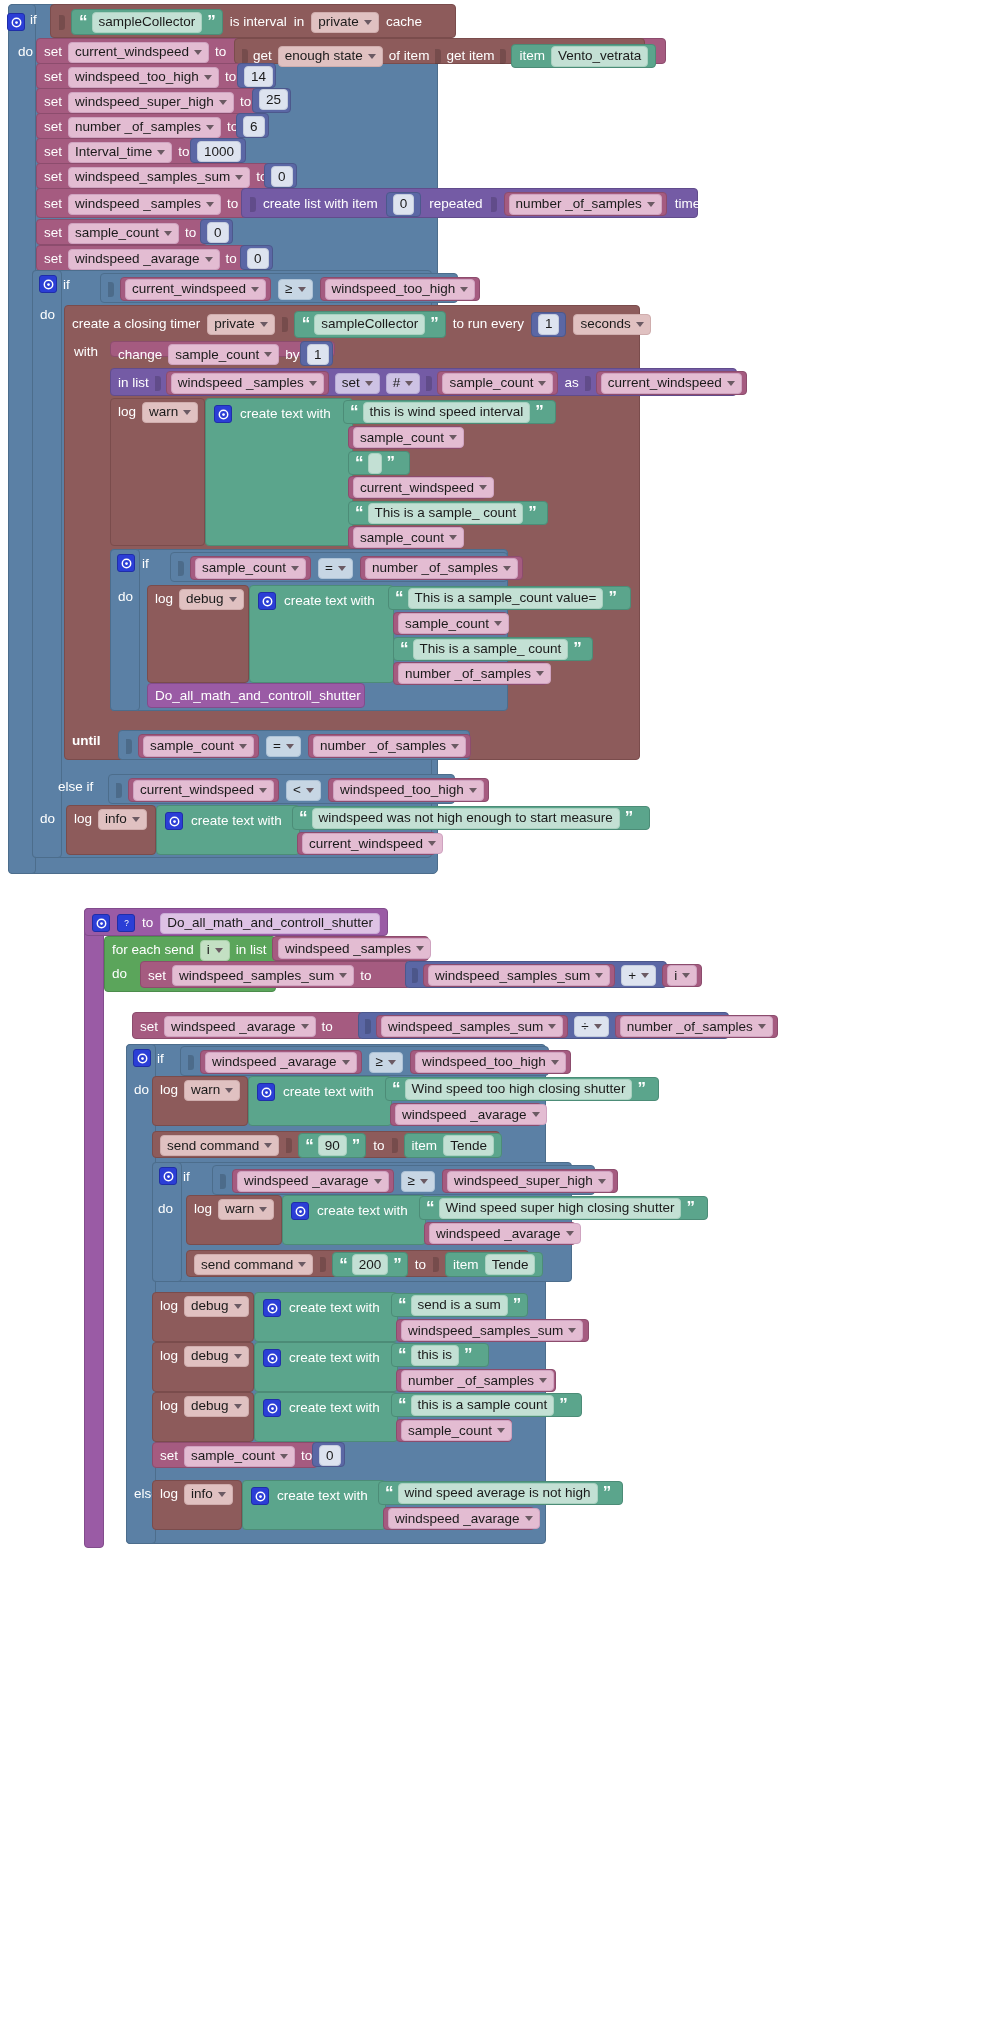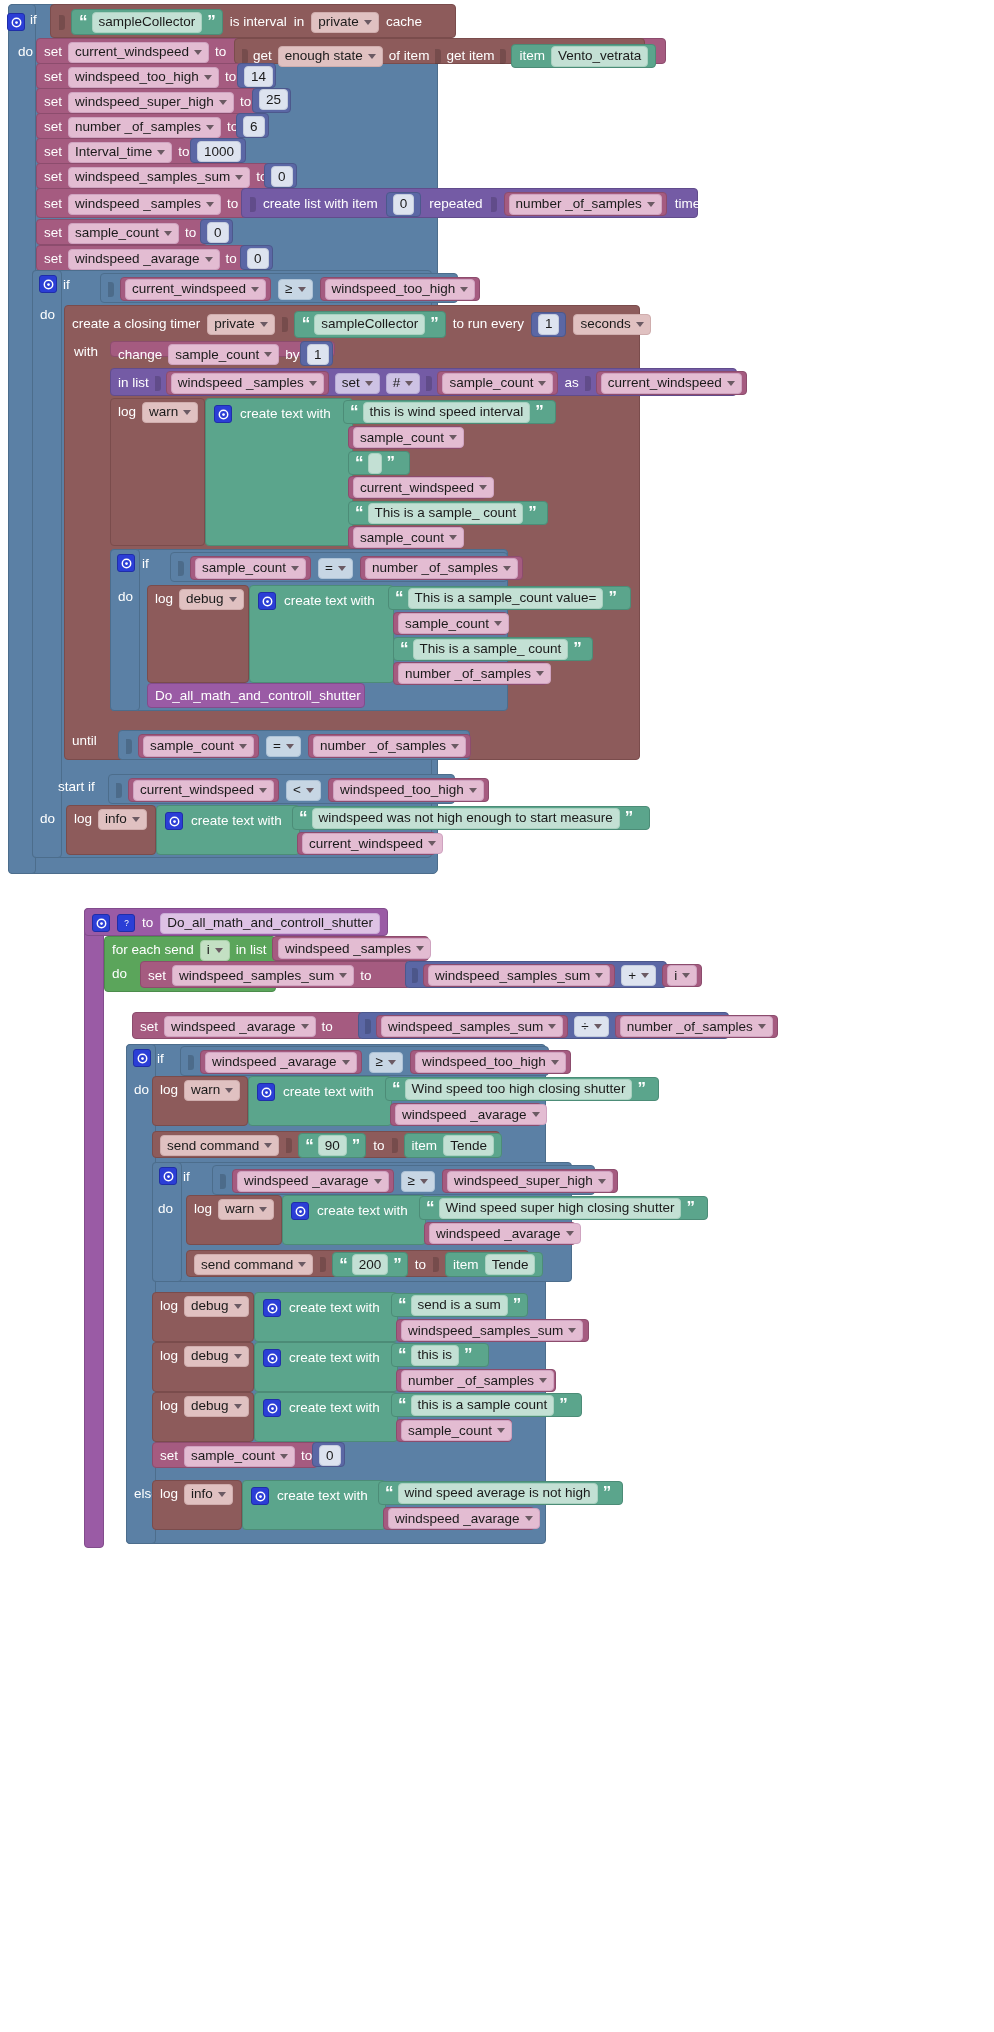--- a/index.html
+++ b/index.html
@@ -497,21 +497,21 @@
   <span class="fld f-var">
       <span>number _of_samples</span>
       <i class="caret"></i>
     </span>
 </div>
 
 <div class="blk c-proc" style="left:147px;top:683px;width:218px;height:25px;align-items:center;padding:0 7px;">
   <span class="lbl">Do_all_math_and_controll_shutter</span>
 </div>
 
-<span class="lbl" style="position:absolute;left:72px;top:734px;">until</span>
+<span class="lbl" style="position:absolute;left:72px;top:734px;font-weight:bold;">until</span>
 <div class="blk c-logic" style="left:118px;top:730px;width:352px;height:30px;">
   <div class="row" style="padding:0 7px;height:30px;gap:7px;">
     <span class="notch"></span>
     <span class="blk c-var" style="position:relative;height:24px;padding:0 4px;align-items:center;">
       <span class="fld f-var">
           <span>sample_count</span>
           <i class="caret"></i>
         </span>
     </span>
     <span class="fld f-logic">
@@ -520,21 +520,21 @@
       </span>
     <span class="blk c-var" style="position:relative;height:24px;padding:0 4px;align-items:center;">
       <span class="fld f-var">
           <span>number _of_samples</span>
           <i class="caret"></i>
         </span>
     </span>
   </div>
 </div>
 
-<span class="lbl" style="position:absolute;left:58px;top:780px;">start if</span>
+<span class="lbl" style="position:absolute;left:58px;top:780px;">else if</span>
 <div class="blk c-logic" style="left:108px;top:774px;width:347px;height:30px;">
   <div class="row" style="padding:0 7px;height:30px;gap:7px;">
     <span class="notch"></span>
     <span class="blk c-var" style="position:relative;height:24px;padding:0 4px;align-items:center;">
       <span class="fld f-var">
           <span>current_windspeed</span>
           <i class="caret"></i>
         </span>
     </span>
     <span class="fld f-logic">

